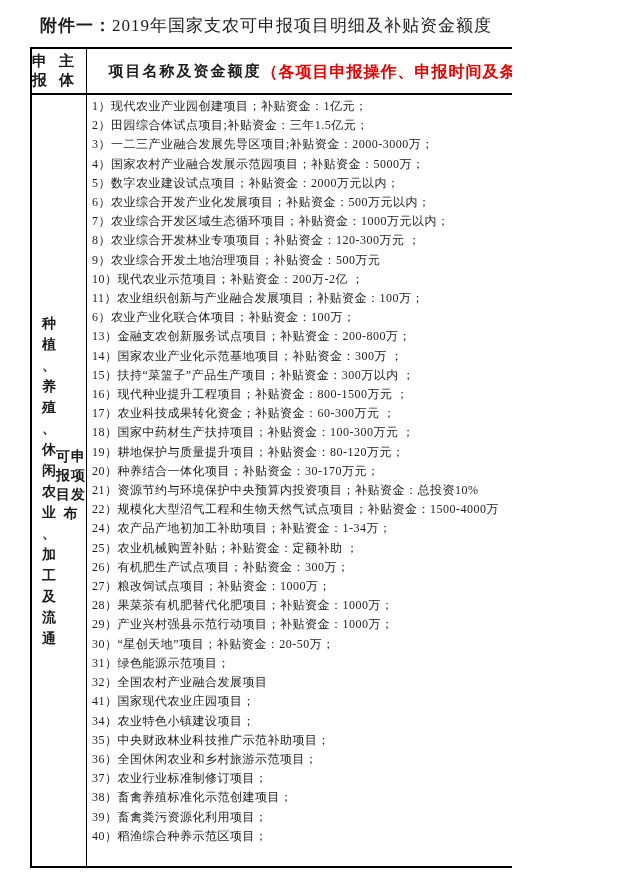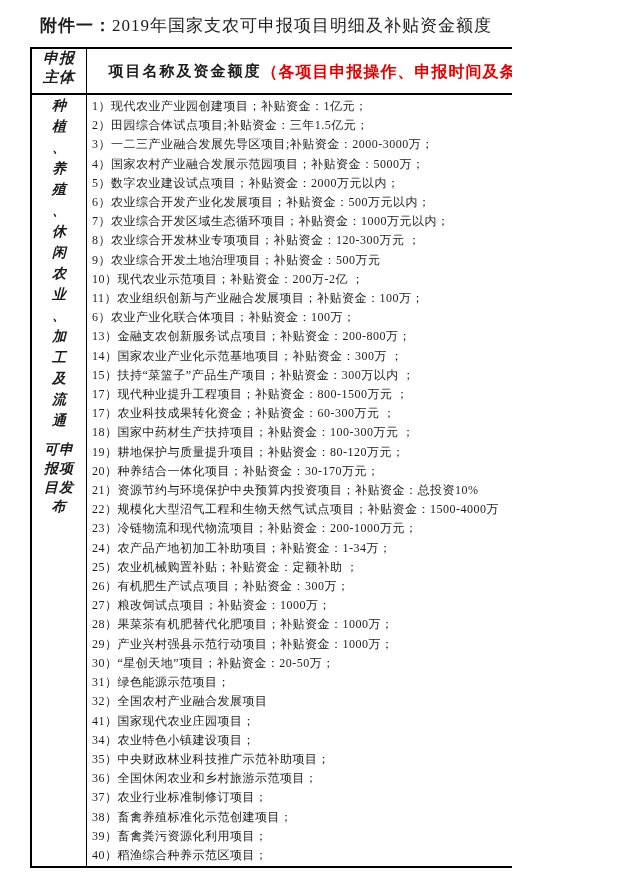--- a/index.html
+++ b/index.html
@@ -29,21 +29,21 @@
     display:flex;flex-direction:column;background:var(--paper);
   }
 
   .header-row{
     display:flex;height:46px;flex-shrink:0;
     border-bottom:2px solid var(--line);
   }
   .subject-cell{
     width:55px;flex-shrink:0;
     border-right:1px solid var(--line);
-    display:flex;flex-direction:column;align-items:center;justify-content:flex-start;font-style:italic;
+    display:flex;flex-direction:row;align-items:center;justify-content:flex-end;
   }
   .header-subject{font-weight:bold;font-size:15px;line-height:19px;letter-spacing:1px;}
 
   .project-header-cell{
     flex:1;display:flex;flex-direction:row;align-items:center;justify-content:center;
   }
   .ph-line1{font-weight:bold;font-size:15px;line-height:19px;letter-spacing:2px;}
   .ph-line2{font-weight:bold;font-size:16px;line-height:21px;color:var(--accent);letter-spacing:1px;}
 
   .body-row{flex:1;display:flex;min-height:0;}
@@ -117,28 +117,27 @@
           <div class="item">6）农业综合开发产业化发展项目；补贴资金：500万元以内；</div>
           <div class="item">7）农业综合开发区域生态循环项目；补贴资金：1000万元以内；</div>
           <div class="item">8）农业综合开发林业专项项目；补贴资金：120-300万元 ；</div>
           <div class="item">9）农业综合开发土地治理项目；补贴资金：500万元</div>
           <div class="item">10）现代农业示范项目；补贴资金：200万-2亿 ；</div>
           <div class="item">11）农业组织创新与产业融合发展项目；补贴资金：100万；</div>
           <div class="item">6）农业产业化联合体项目；补贴资金：100万；</div>
           <div class="item">13）金融支农创新服务试点项目；补贴资金：200-800万；</div>
           <div class="item">14）国家农业产业化示范基地项目；补贴资金：300万 ；</div>
           <div class="item">15）扶持“菜篮子”产品生产项目；补贴资金：300万以内 ；</div>
-          <div class="item">17）现代种业提升工程项目；补贴资金：800-1500万元 ；</div>
+          <div class="item">16）现代种业提升工程项目；补贴资金：800-1500万元 ；</div>
           <div class="item">17）农业科技成果转化资金；补贴资金：60-300万元 ；</div>
           <div class="item">18）国家中药材生产扶持项目；补贴资金：100-300万元 ；</div>
           <div class="item">19）耕地保护与质量提升项目；补贴资金：80-120万元；</div>
           <div class="item">20）种养结合一体化项目；补贴资金：30-170万元；</div>
           <div class="item">21）资源节约与环境保护中央预算内投资项目；补贴资金：总投资10%</div>
           <div class="item">22）规模化大型沼气工程和生物天然气试点项目；补贴资金：1500-4000万</div>
-          <div class="item">23）冷链物流和现代物流项目；补贴资金：200-1000万元；</div>
           <div class="item">24）农产品产地初加工补助项目；补贴资金：1-34万；</div>
           <div class="item">25）农业机械购置补贴；补贴资金：定额补助 ；</div>
           <div class="item">26）有机肥生产试点项目；补贴资金：300万；</div>
           <div class="item">27）粮改饲试点项目；补贴资金：1000万；</div>
           <div class="item">28）果菜茶有机肥替代化肥项目；补贴资金：1000万；</div>
           <div class="item">29）产业兴村强县示范行动项目；补贴资金：1000万；</div>
           <div class="item">30）“星创天地”项目；补贴资金：20-50万；</div>
           <div class="item">31）绿色能源示范项目；</div>
           <div class="item">32）全国农村产业融合发展项目</div>
           <div class="item">41）国家现代农业庄园项目；</div>

